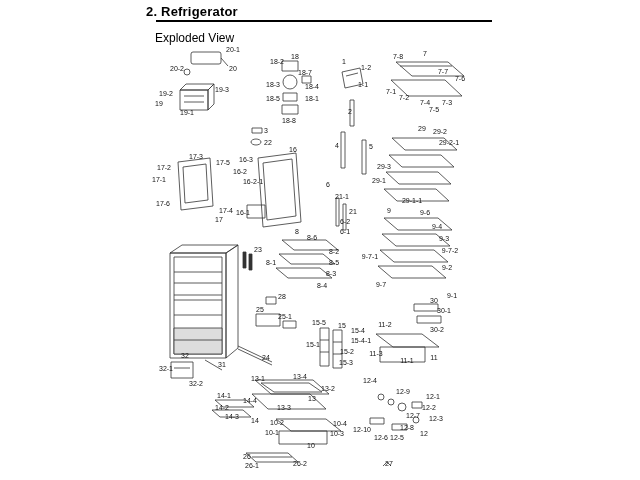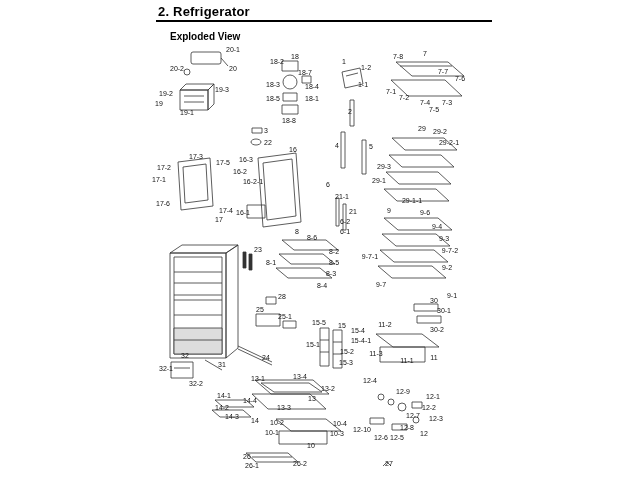--- a/index.html
+++ b/index.html
@@ -5,31 +5,31 @@
   * { margin:0; padding:0; box-sizing:border-box; }
   html,body { width:640px; height:480px; }
   body {
     background:#ffffff;
     font-family:"Liberation Sans", sans-serif;
     position:relative;
     overflow:hidden;
   }
   .page { position:absolute; inset:0; background:#fff; }
   .page-title {
-    position:absolute; left:158px; top:4px;
+    position:absolute; left:146px; top:4px;
     font-size:13px; font-weight:bold; color:#000;
     letter-spacing:0.2px;
   }
   .title-rule {
     position:absolute; left:156px; top:20px;
     width:336px; height:1.5px; background:#000; border:0;
   }
   .diagram-subtitle {
-    position:absolute; left:170px; top:31px;
-    font-size:10px; font-weight:bold; color:#000;
+    position:absolute; left:155px; top:31px;
+    font-size:12px; font-weight:normal; color:#000;
   }
   .artwork { position:absolute; left:0; top:0; }
   #callouts { position:absolute; inset:0; }
   .callout {
     position:absolute;
     transform:translate(-50%,-50%);
     font-size:7px; line-height:8px;
     color:#111; white-space:nowrap;
   }
 </style>

